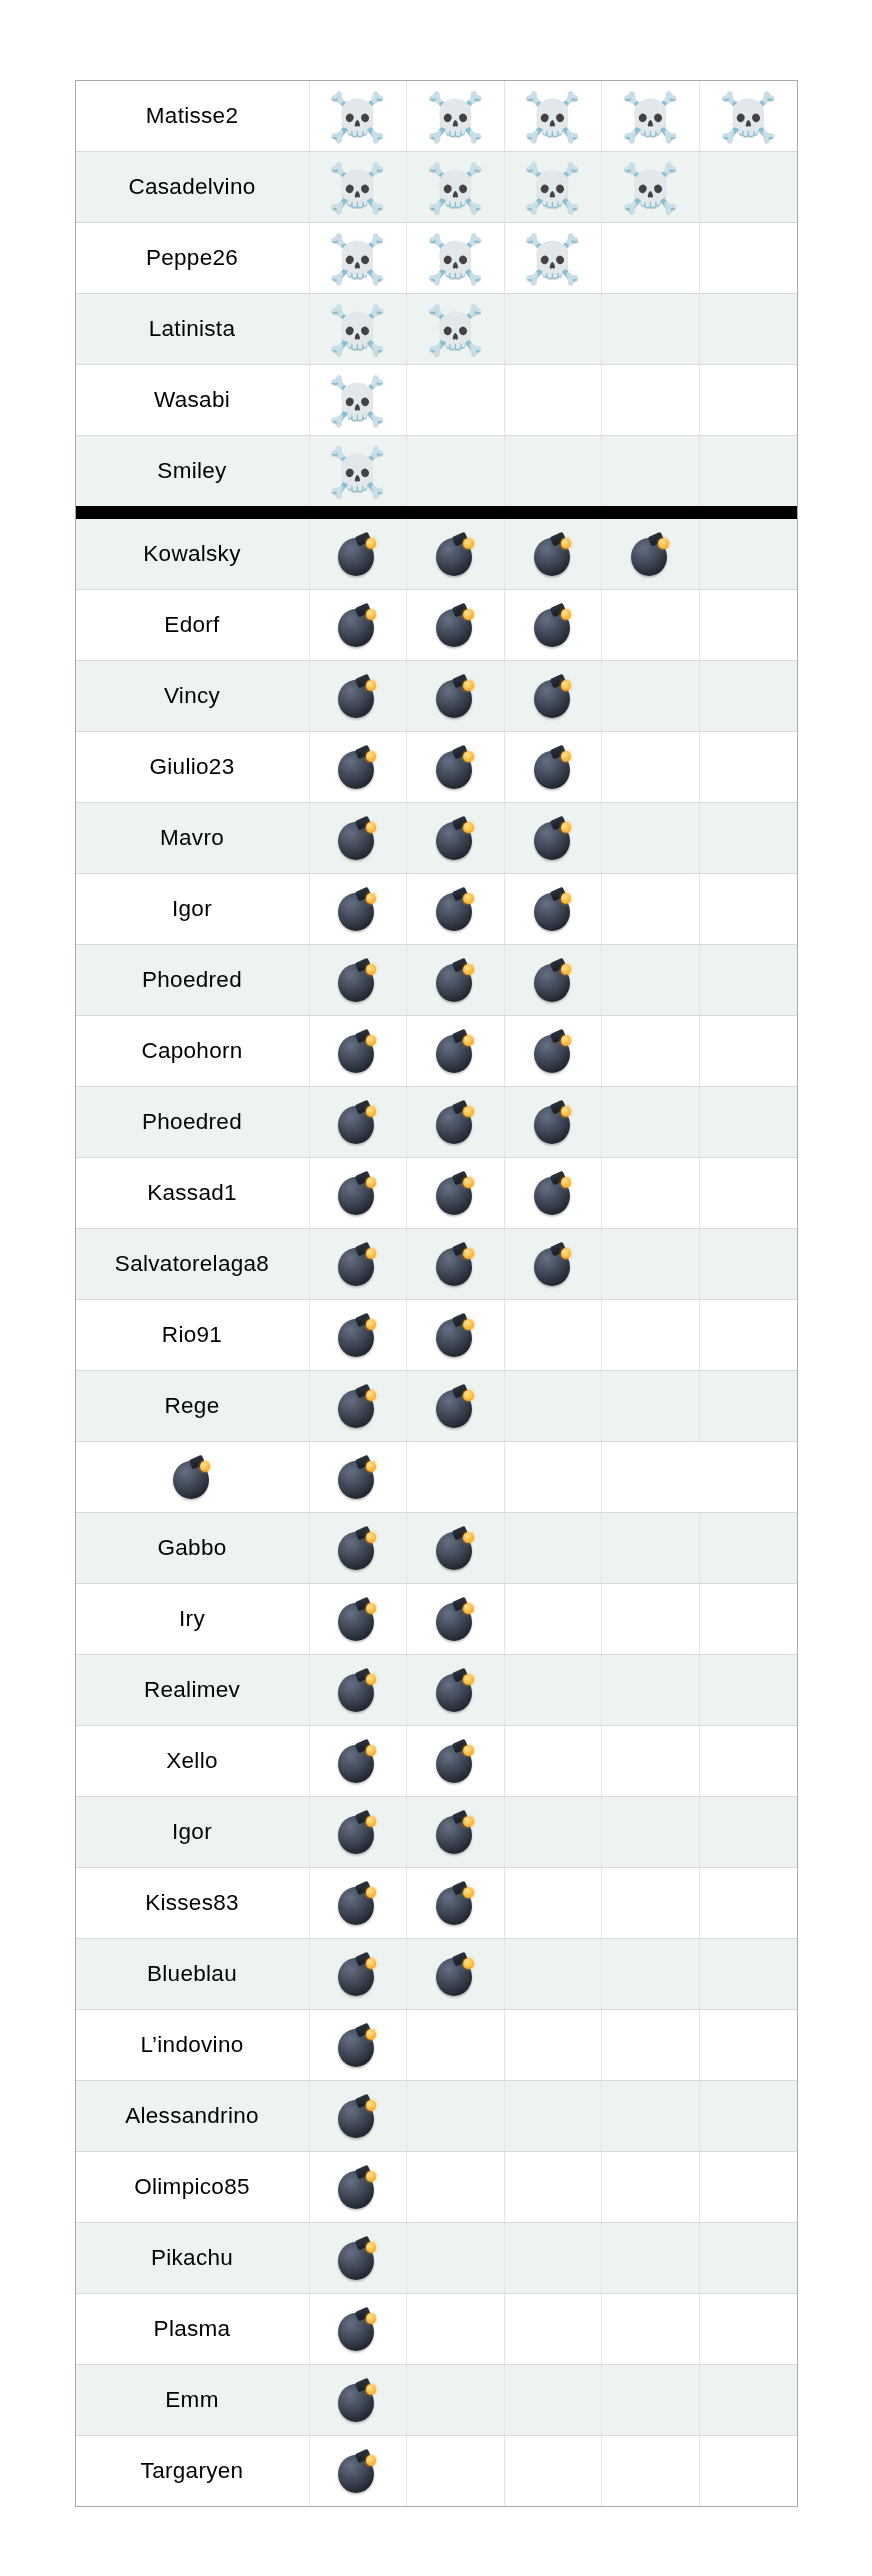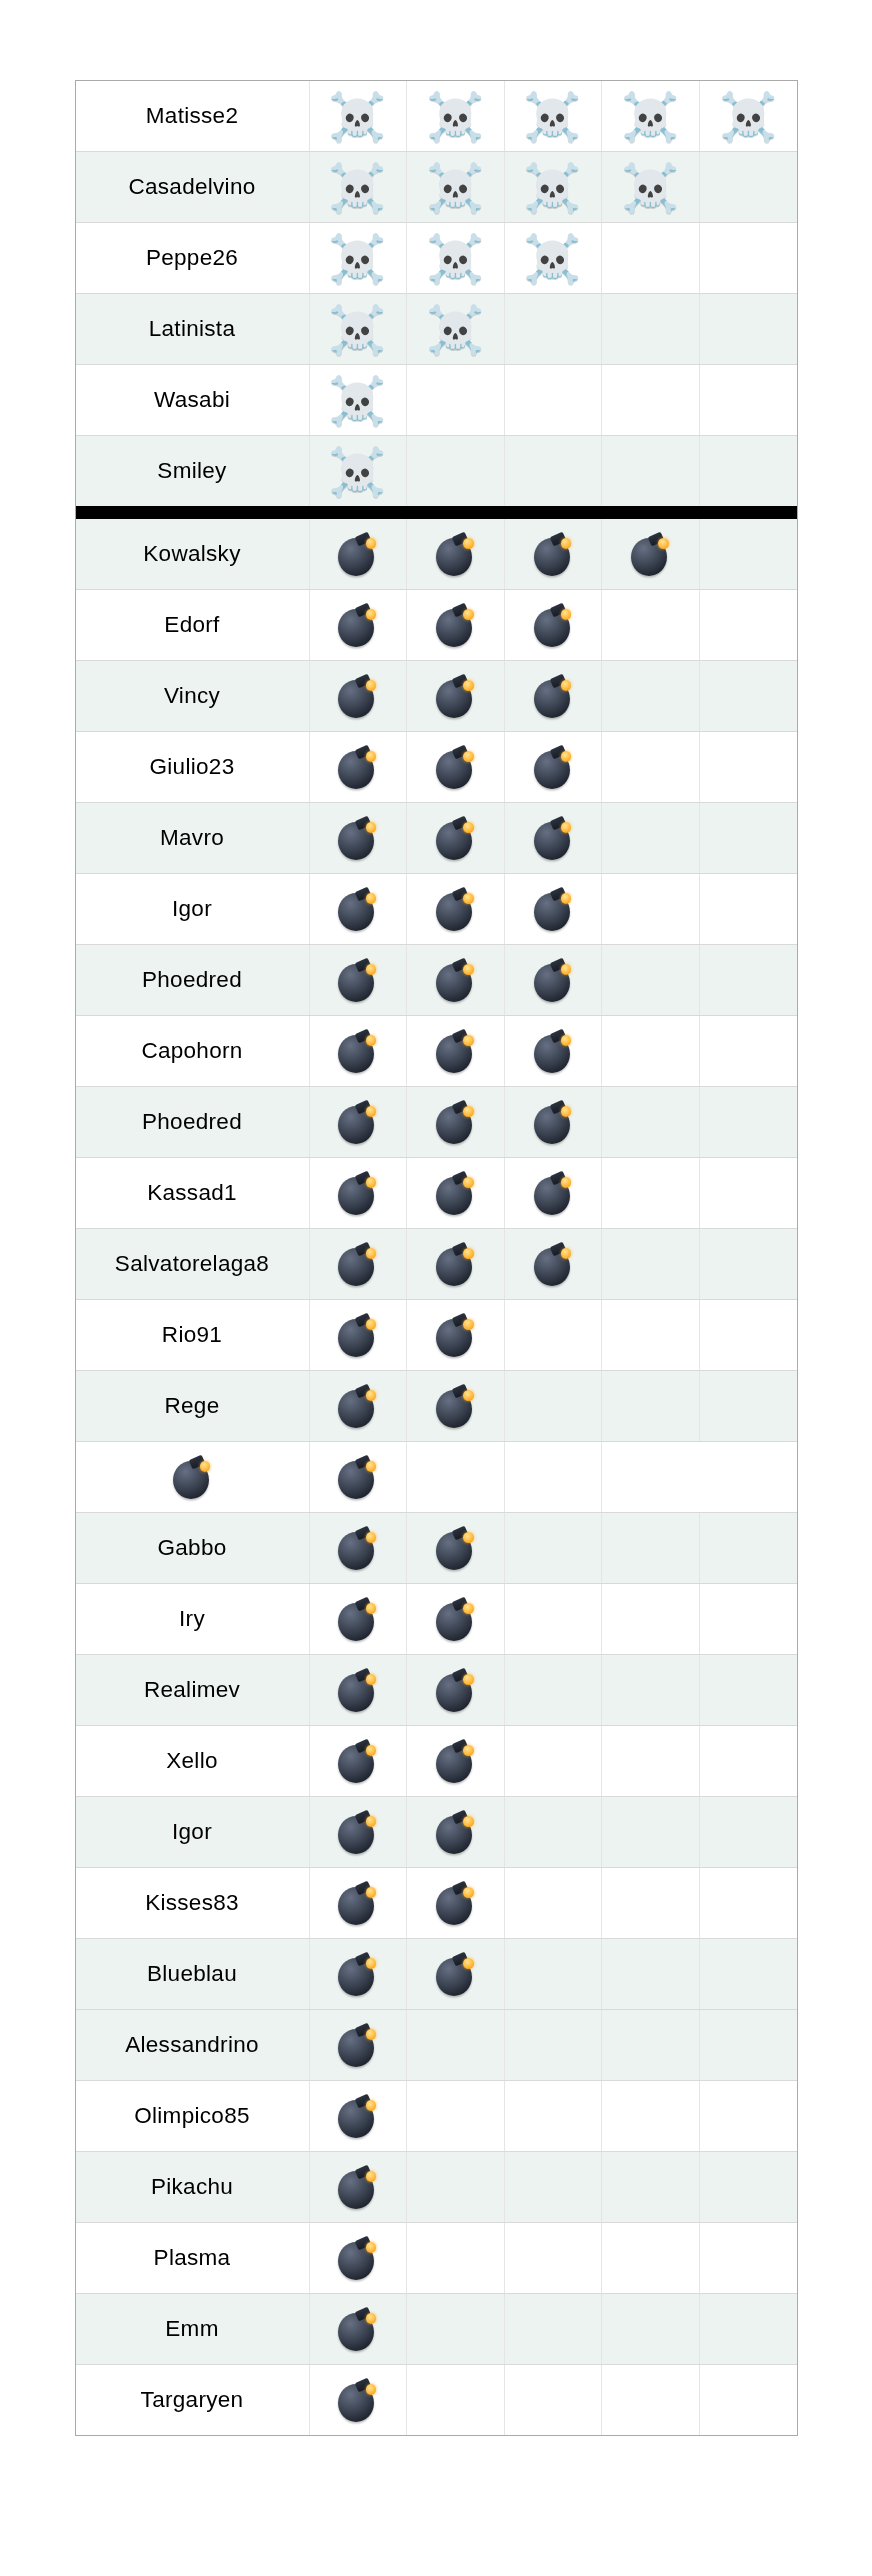--- a/index.html
+++ b/index.html
@@ -639,20 +639,34 @@
         <span class="bomb">
           <span class="bomb-body"></span>
           <span class="bomb-fuse"></span>
           <span class="bomb-spark"></span>
         </span>
       </div>
       <div class="cell icon-cell"></div>
       <div class="cell icon-cell"></div>
       <div class="cell icon-cell"></div>
     </div>
+    <div class="row">
+      <div class="cell name-cell">L’indovino</div>
+      <div class="cell icon-cell">
+        <span class="bomb">
+          <span class="bomb-body"></span>
+          <span class="bomb-fuse"></span>
+          <span class="bomb-spark"></span>
+        </span>
+      </div>
+      <div class="cell icon-cell"></div>
+      <div class="cell icon-cell"></div>
+      <div class="cell icon-cell"></div>
+      <div class="cell icon-cell"></div>
+    </div>
     <div class="row tint">
       <div class="cell name-cell">Alessandrino</div>
       <div class="cell icon-cell">
         <span class="bomb">
           <span class="bomb-body"></span>
           <span class="bomb-fuse"></span>
           <span class="bomb-spark"></span>
         </span>
       </div>
       <div class="cell icon-cell"></div>

